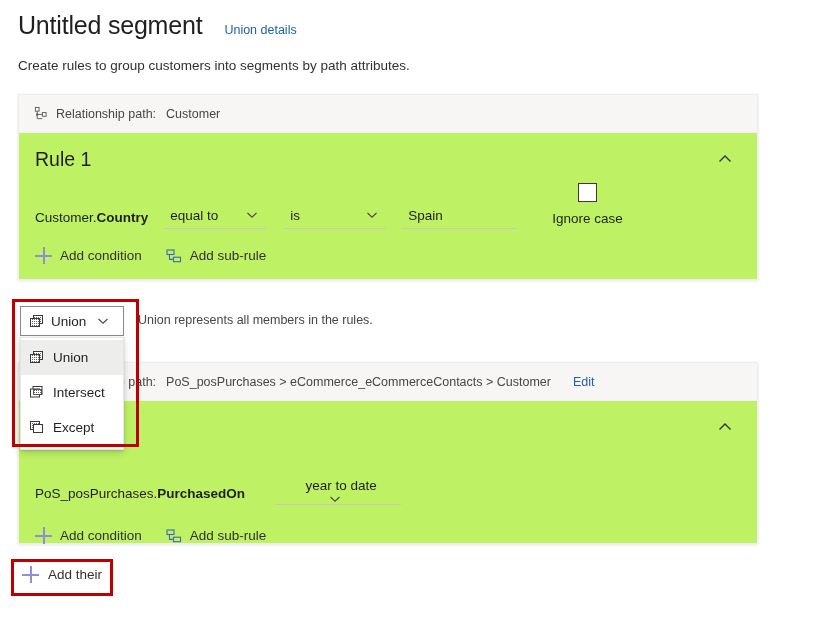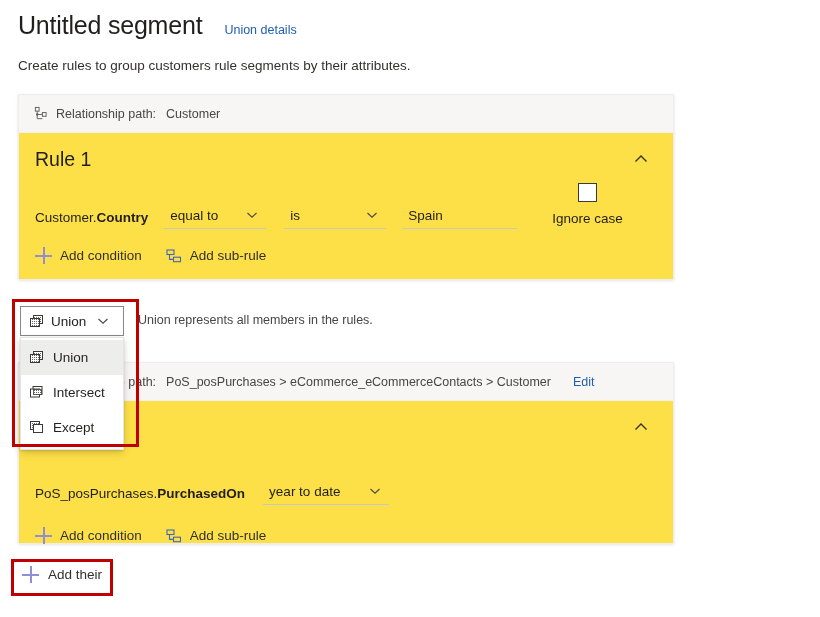--- a/index.html
+++ b/index.html
@@ -41,22 +41,22 @@
     position: absolute;
     left: 18px; top: 58px;
     font-size: 13.5px;
     color: #323130;
   }
 
   
   .card {
     position: absolute;
     left: 18px;
-    width: 656px;
-    background: #fde047;
+    width: 740px;
+    background: #bef264;
     border: 1px solid #eeedec;
     box-shadow: 0 1.2px 3.2px rgba(0,0,0,0.10), 0 0.3px 0.9px rgba(0,0,0,0.08);
     box-sizing: border-box;
   }
   #card-rule-1 { top: 94px; height: 186px; }
   #card-rule-2 { top: 362px; height: 182px; }
 
   .rel-bar {
     height: 38px;
     background: #f7f6f5;
@@ -266,21 +266,21 @@
 </style>
 </head>
 <body>
 
 <div class="page">
 
   <div class="hdr-row">
     <div class="page-title">Untitled segment</div>
     <div class="edit-details">Union details</div>
   </div>
-  <div class="subtitle">Create rules to group customers rule segments by their attributes.</div>
+  <div class="subtitle">Create rules to group customers into segments by path attributes.</div>
 
   <div class="card" id="card-rule-1">
 
     <div class="rel-bar">
       <span>
         <svg class="icon-svg" width="15" height="15" viewBox="0 0 16 16">
           <rect x="2.5" y="1.5" width="4" height="4" fill="none" stroke="#605e5c" stroke-width="1"></rect>
           <rect x="10" y="7" width="4" height="4" fill="none" stroke="#605e5c" stroke-width="1"></rect>
           <path d="M4.5 5.5 V13.5 H10" fill="none" stroke="#605e5c" stroke-width="1"></path>
           <path d="M4.5 9 H10" fill="none" stroke="#605e5c" stroke-width="1"></path>
@@ -370,21 +370,21 @@
       <span class="chevron-btn">
         <svg class="icon-svg" width="16" height="16" viewBox="0 0 16 16">
           <path d="M2.5 10.5 L8 5 L13.5 10.5" fill="none" stroke="#323130" stroke-width="1.4"></path>
         </svg>
       </span>
     </div>
 
     <div class="cond-row" style="margin-top:18px;">
       <span class="field-name"><span>PoS_posPurchases.</span><b>PurchasedOn</b></span>
 
-      <div class="dd" style="width:126px; margin-left:18px;">
+      <div class="dd" style="width:126px; margin-left:30px;flex-direction:column;">
         <span class="dd-text">year to date</span>
         <span class="dd-caret">
           <svg class="icon-svg" width="12" height="12" viewBox="0 0 12 12">
             <path d="M1.5 4 L6 8.2 L10.5 4" fill="none" stroke="#4b4a49" stroke-width="1.1"></path>
           </svg>
         </span>
       </div>
     </div>
 
     <div class="actions-row" style="margin-top:22px;">

